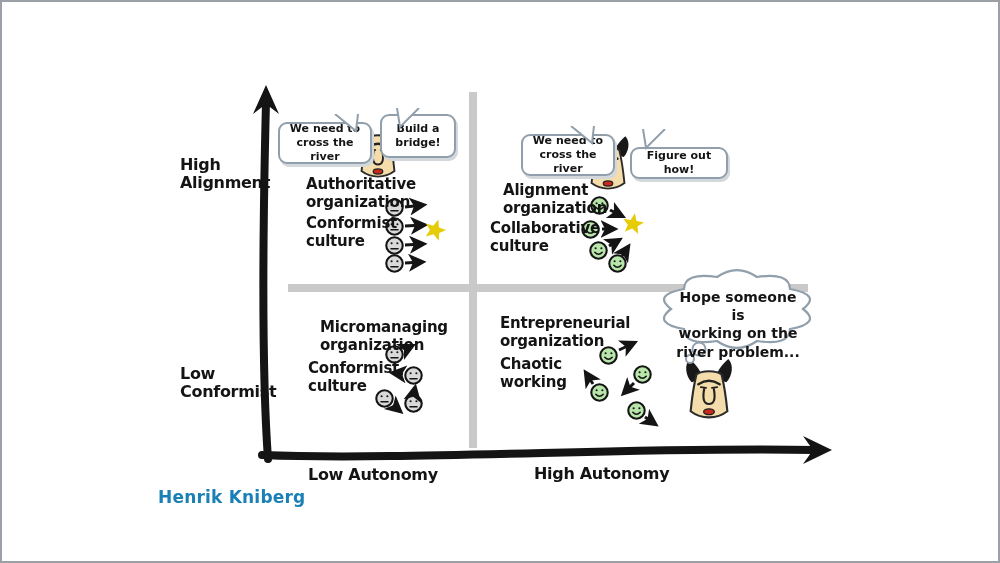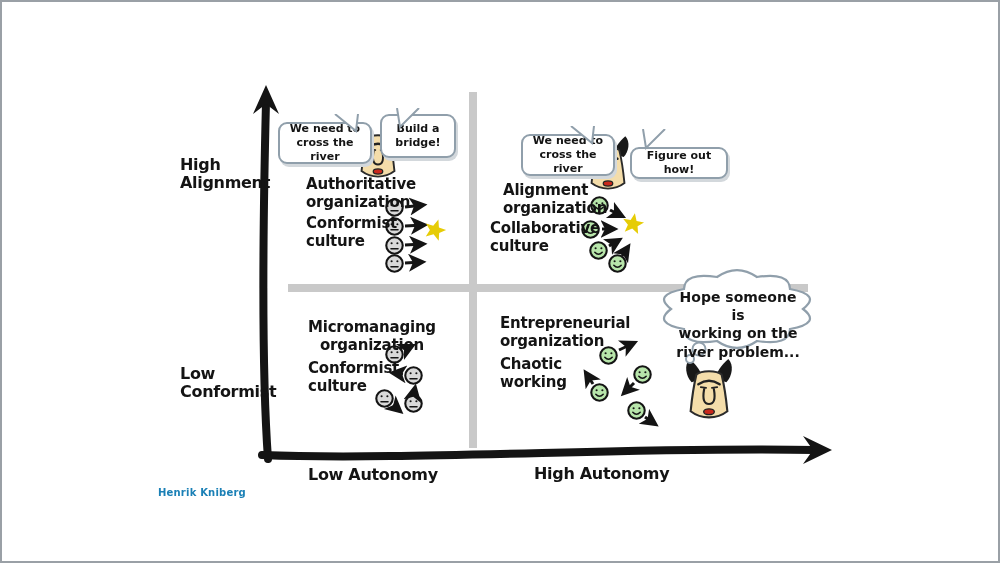--- a/index.html
+++ b/index.html
@@ -24,21 +24,21 @@
     box-sizing:border-box;background:#ffffff;border:2px solid #909fab;
     border-radius:9px;box-shadow:2px 3px 0 #d3d8dc;
     display:flex;align-items:center;justify-content:center;text-align:center;
     font-size:11px;font-weight:700;color:#141414;line-height:1.3;z-index:3;margin-top:48px;
   }
   .tail{position:absolute;z-index:4;}
   .cloud-text{
     text-align:center;font-size:14px;font-weight:700;color:#141414;
     line-height:1.3;z-index:3;
   }
-  .signature{font-size:10px;font-weight:700;letter-spacing:0.2px;}
+  .signature{font-size:17px;font-weight:700;letter-spacing:0.2px;}
 </style>
 </head>
 <body>
 
 <div class="frame">
 
   <svg class="art" viewBox="0 0 996 559">
     <defs>
       <marker id="ah" markerWidth="7" markerHeight="7" refX="4.5" refY="3" orient="auto" markerUnits="strokeWidth">
         <path d="M0,0 L6,3 L0,6 L1.5,3 Z" fill="#141414"></path>
@@ -151,21 +151,21 @@
   <div class="abs quad-label preline" style="left:292px;top:173px;">Authoritative
 organization</div>
   <div class="abs quad-label preline" style="left:292px;top:212px;">Conformist
 culture</div>
 
   <div class="abs quad-label preline" style="left:489px;top:179px;">Alignment
 organization</div>
   <div class="abs quad-label preline" style="left:476px;top:217px;">Collaborative
 culture</div>
 
-  <div class="abs quad-label preline" style="left:294px;top:316px;text-align:center;">Micromanaging
+  <div class="abs quad-label preline" style="left:306px;top:316px;">Micromanaging
 organization</div>
   <div class="abs quad-label preline" style="left:294px;top:357px;">Conformist
 culture</div>
 
   <div class="abs quad-label preline" style="left:486px;top:312px;">Entrepreneurial
 organization</div>
   <div class="abs quad-label preline" style="left:486px;top:353px;">Chaotic
 working</div>
 
   <div class="abs bubble preline" style="left:276px;top:72px;width:94px;height:42px;">We need to

